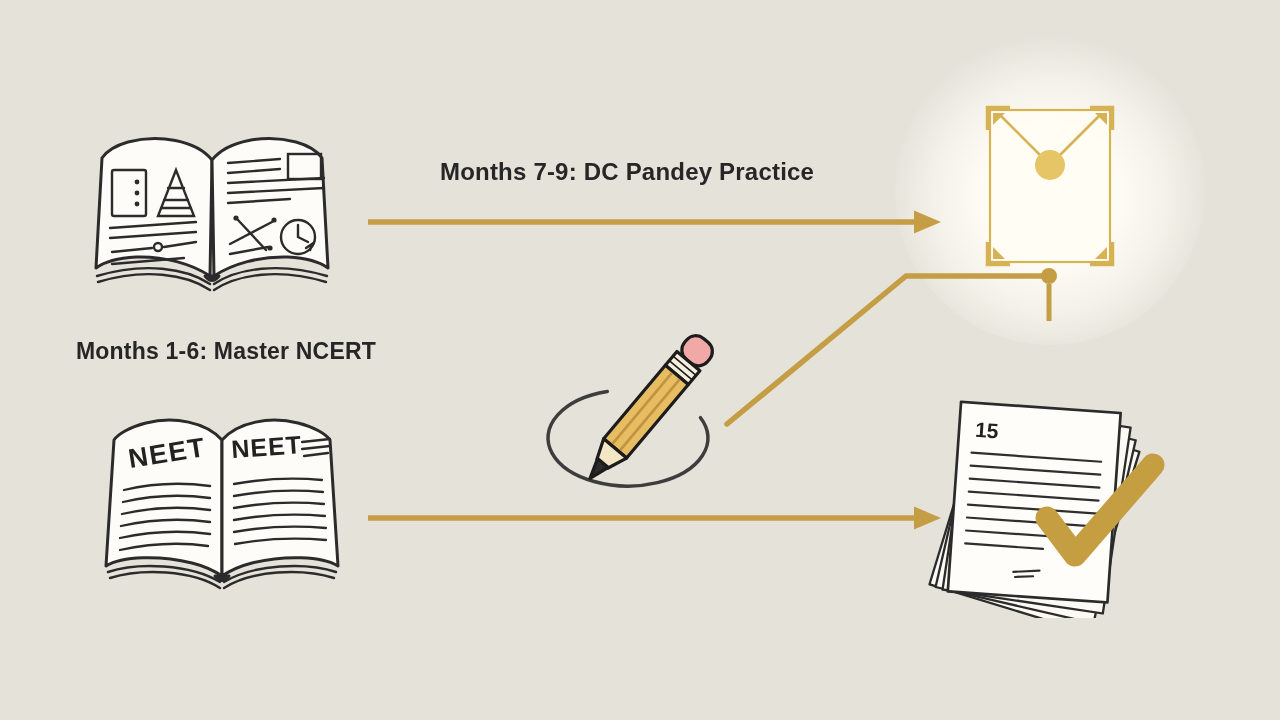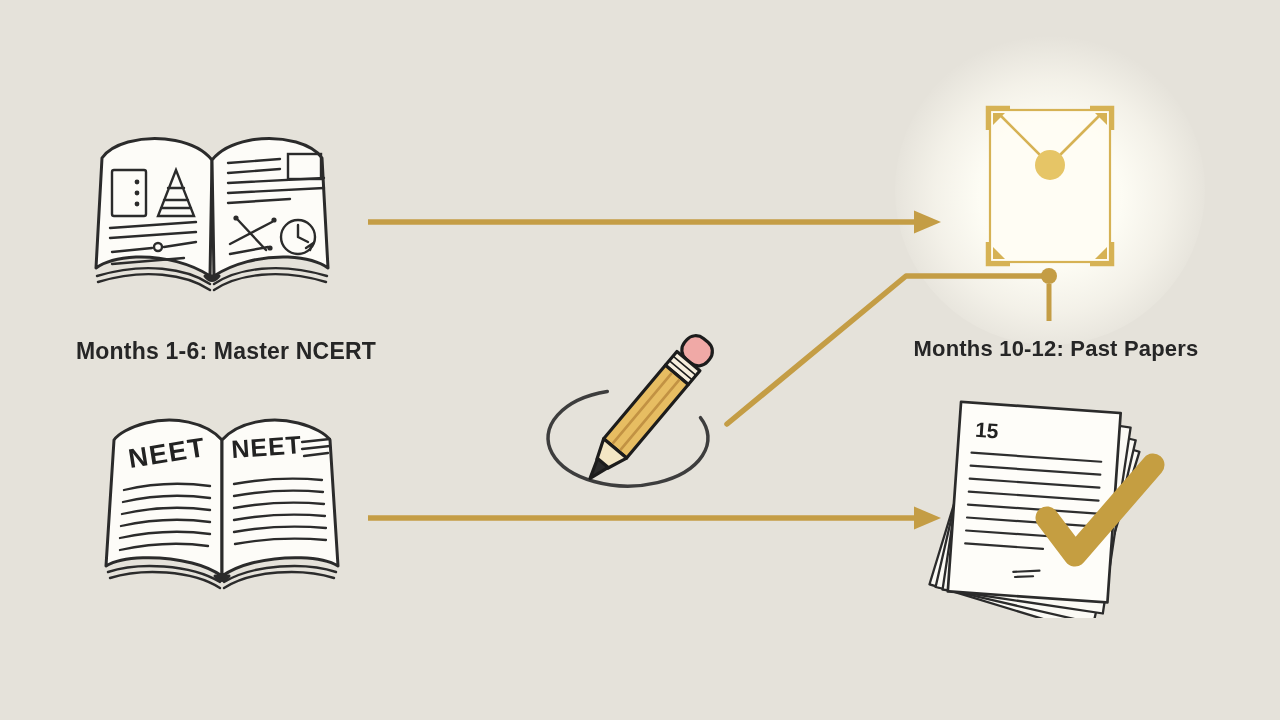--- a/index.html
+++ b/index.html
@@ -74,21 +74,21 @@
         <circle cx="190" cy="94" r="2.6"></circle>
           <circle cx="186" cy="122" r="2.6"></circle>
           <circle cx="152" cy="92" r="2.6"></circle>
       </g>
       <circle cx="214" cy="111" r="17"></circle>
       <path d="M214,111 L214,99 M214,111 L224,116 M222,122 L228,118 L226,124"></path>
     </g>
   </svg>
 
   <div id="label-stage1" class="label">Months 1-6: Master NCERT</div>
-  <div id="label-stage3" class="label">Months 10-12: Past Papers</div>
+  <div id="label-stage2" class="label">Months 7-9: DC Pandey Practice</div>
 
   <svg class="abs" style="left:982px;top:102px" width="136" height="168" viewBox="0 0 136 168">
     <defs>
       <g id="corn">
         <path d="M-2,20 L-2,-2 L20,-2" fill="none" stroke="#d6b254" stroke-width="4.5"></path>
         <path d="M3,15 L3,3 L15,3 Z" fill="#d6b254"></path>
       </g>
     </defs>
     <rect x="8" y="8" width="120" height="152" fill="rgba(255,253,243,0.85)" stroke="#d6b254" stroke-width="2.2"></rect>
     <use href="#corn" transform="translate(8,8)"></use>

